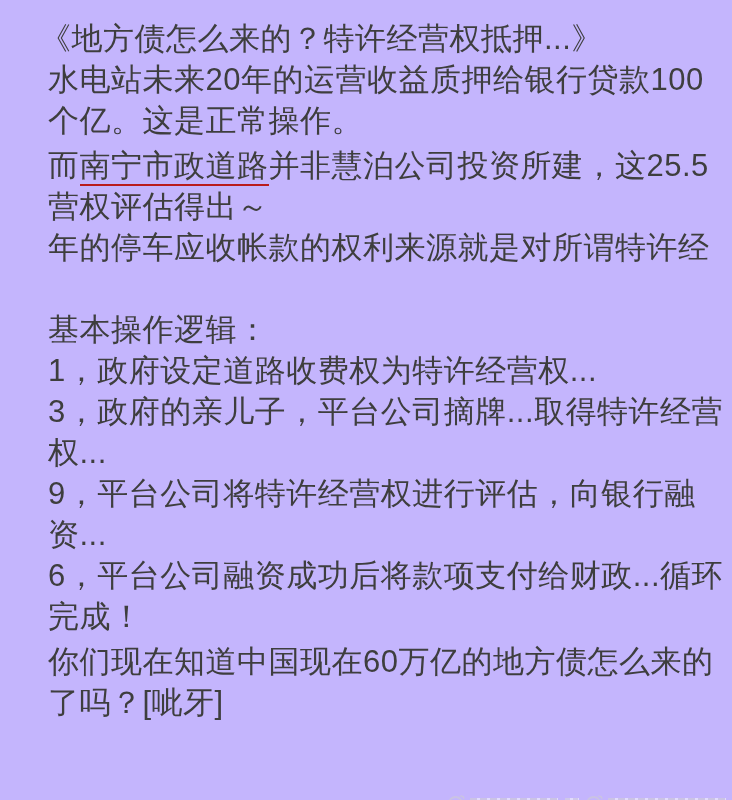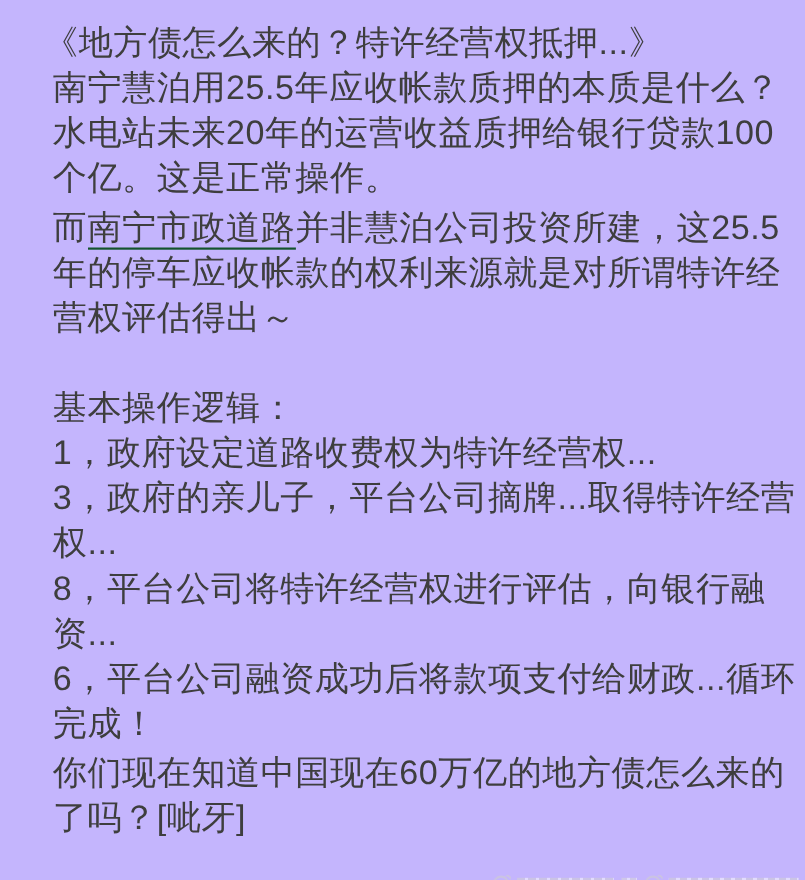--- a/index.html
+++ b/index.html
@@ -35,21 +35,21 @@
   .para {
     margin: 0;
   }
   .para + .para {
     margin-top: 4px;
   }
   .blank-line {
     height: 41px;
   }
   .link-underline {
-    border-bottom: 2px solid #14532d;
+    border-bottom: 2px solid #b91c1c;
     padding-bottom: 1px;
   }
   
   .watermark {
     position: absolute;
     right: 6px;
     bottom: -11px;
     display: flex;
     align-items: center;
     gap: 7px;
@@ -84,39 +84,38 @@
   .wm-strip-b { width: 118px; }
 </style>
 </head>
 <body>
 
 <div class="page">
   <div class="text-block">
 
     <div class="para">
       <div class="line title-line"><span class="hang">《地方债怎么来的？特许经营权抵押...》</span></div>
-      <div class="line">南宁慧泊用25.5年应收帐款质押的本质是什么？</div>
       <div class="line">水电站未来20年的运营收益质押给银行贷款100</div>
       <div class="line">个亿。这是正常操作。</div>
     </div>
 
     <div class="para">
       <div class="line"><span>而</span><span class="link-underline">南宁市政道路</span><span>并非慧泊公司投资所建，这25.5</span></div>
+      <div class="line">营权评估得出～</div>
       <div class="line">年的停车应收帐款的权利来源就是对所谓特许经</div>
-      <div class="line">营权评估得出～</div>
     </div>
 
     <div class="blank-line"></div>
 
     <div class="para">
       <div class="line">基本操作逻辑：</div>
       <div class="line">1，政府设定道路收费权为特许经营权...</div>
       <div class="line">3，政府的亲儿子，平台公司摘牌...取得特许经营</div>
       <div class="line">权...</div>
-      <div class="line">8，平台公司将特许经营权进行评估，向银行融</div>
+      <div class="line">9，平台公司将特许经营权进行评估，向银行融</div>
       <div class="line">资...</div>
       <div class="line">6，平台公司融资成功后将款项支付给财政...循环</div>
       <div class="line">完成！</div>
     </div>
 
     <div class="para">
       <div class="line">你们现在知道中国现在60万亿的地方债怎么来的</div>
       <div class="line">了吗？[呲牙]</div>
     </div>
 

